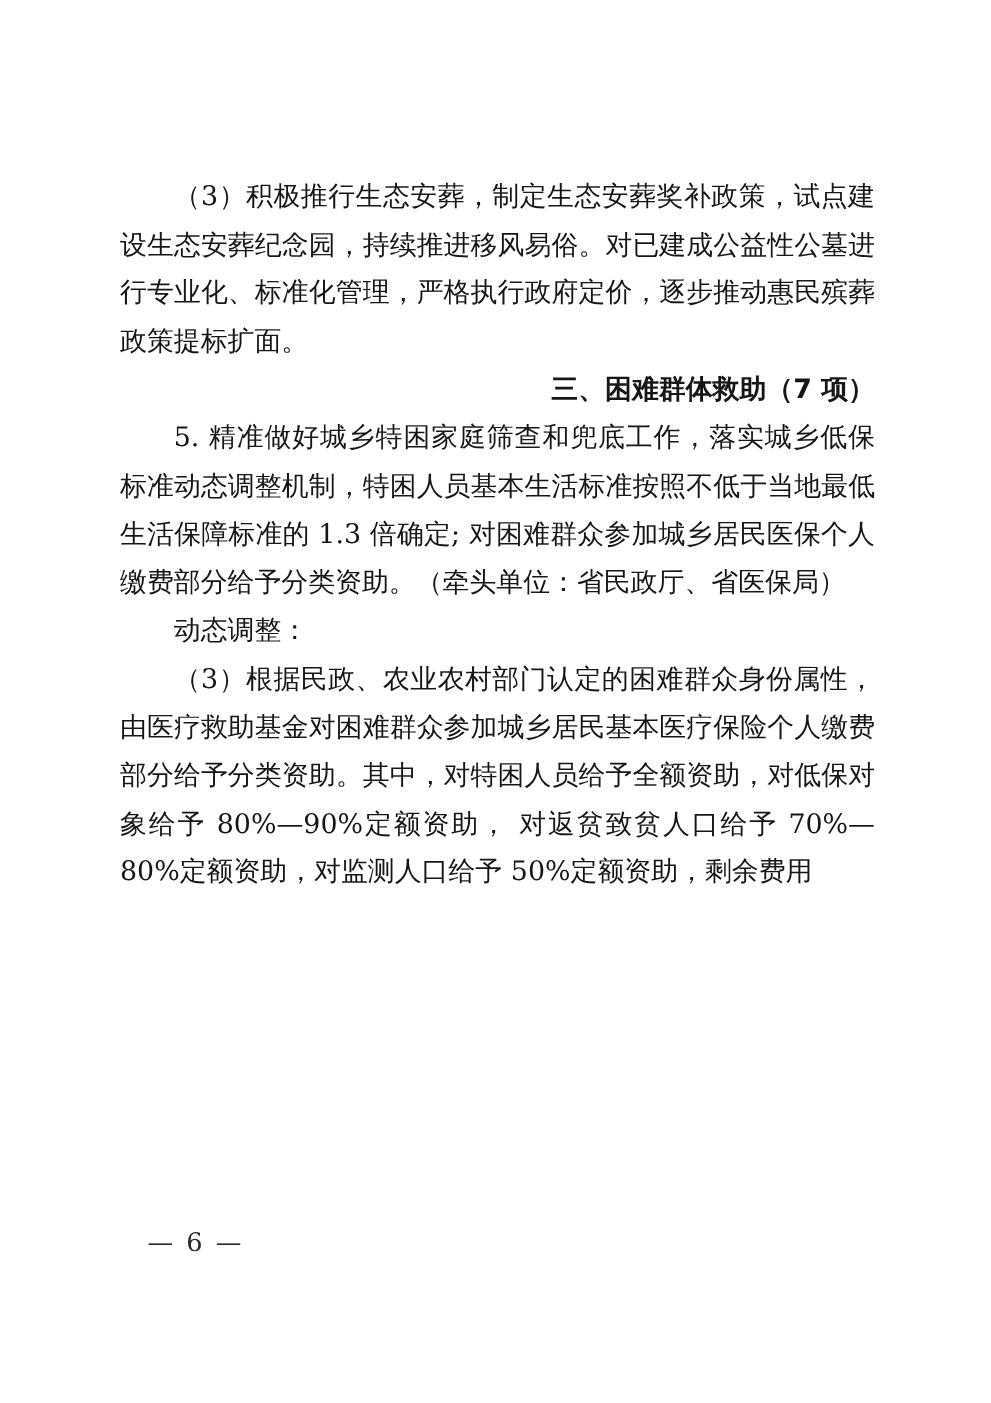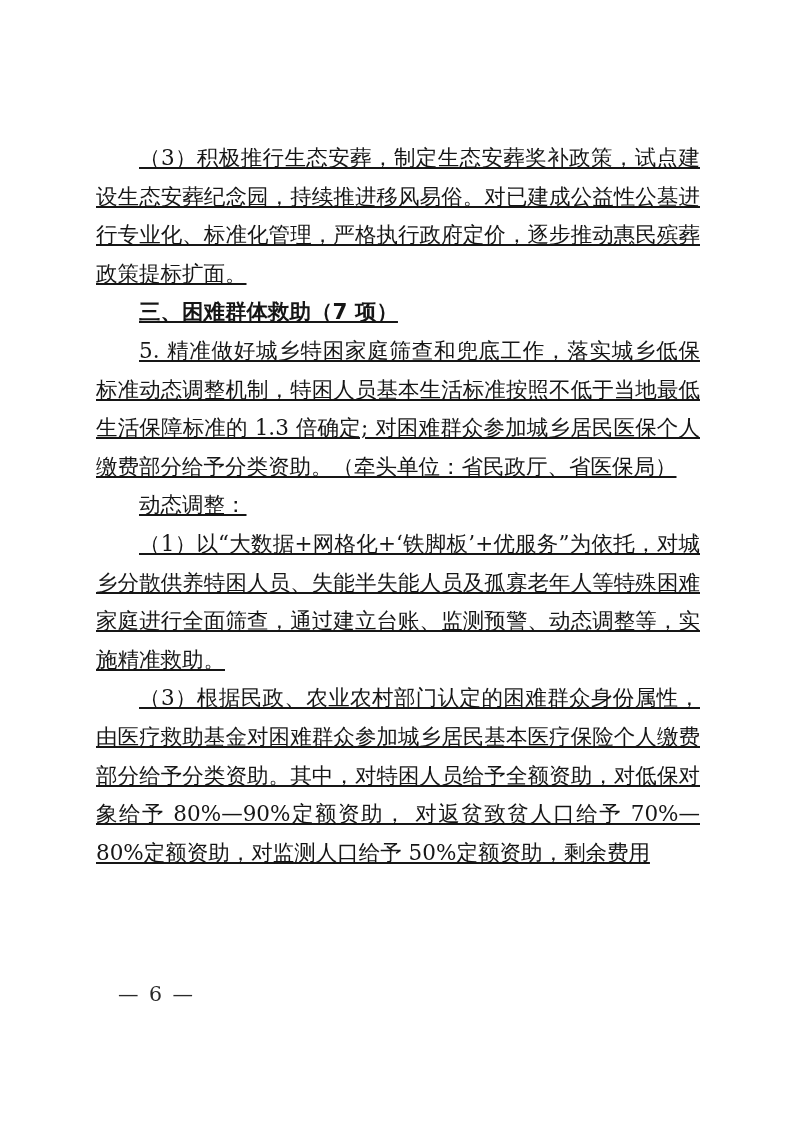--- a/index.html
+++ b/index.html
@@ -27,26 +27,25 @@
     font-size: 21.5px;
     line-height: 38.6px;
     color: #161616;
     text-align: justify;
     text-justify: inter-character;
   }
   .para {
     margin: 0;
     padding: 0;
     text-indent: 2em;
-    text-decoration: underline;
   }
   .para.heading {
     font-family: "DejaVu Sans", "Liberation Sans", sans-serif;
     font-weight: 700;
-    text-align: left;
+    text-align: right;
   }
   .page-footer {
     position: absolute;
     left: 118px;
     top: 981px;
     font-family: "DejaVu Serif", "Liberation Serif", serif;
     font-size: 20.5px;
     line-height: 26px;
     color: #2a2a2a;
     letter-spacing: 2px;
@@ -54,18 +53,17 @@
 </style>
 </head>
 <body>
 
 <div class="page">
   <div class="doc-content">
     <p class="para">（3）积极推行生态安葬，制定生态安葬奖补政策，试点建设生态安葬纪念园，持续推进移风易俗。对已建成公益性公墓进行专业化、标准化管理，严格执行政府定价，逐步推动惠民殡葬政策提标扩面。</p>
     <p class="para heading">三、困难群体救助（7 项）</p>
     <p class="para">5. 精准做好城乡特困家庭筛查和兜底工作，落实城乡低保标准动态调整机制，特困人员基本生活标准按照不低于当地最低生活保障标准的 1.3 倍确定; 对困难群众参加城乡居民医保个人缴费部分给予分类资助。（牵头单位：省民政厅、省医保局）</p>
     <p class="para">动态调整：</p>
-    <p class="para">（1）以“大数据+网格化+‘铁脚板’+优服务”为依托，对城乡分散供养特困人员、失能半失能人员及孤寡老年人等特殊困难家庭进行全面筛查，通过建立台账、监测预警、动态调整等，实施精准救助。</p>
     <p class="para">（3）根据民政、农业农村部门认定的困难群众身份属性，由医疗救助基金对困难群众参加城乡居民基本医疗保险个人缴费部分给予分类资助。其中，对特困人员给予全额资助，对低保对象给予 80%—90%定额资助， 对返贫致贫人口给予 70%—80%定额资助，对监测人口给予 50%定额资助，剩余费用</p>
   </div>
 
   <div class="page-footer">— 6 —</div>
 </div>
 
 </body></html>

